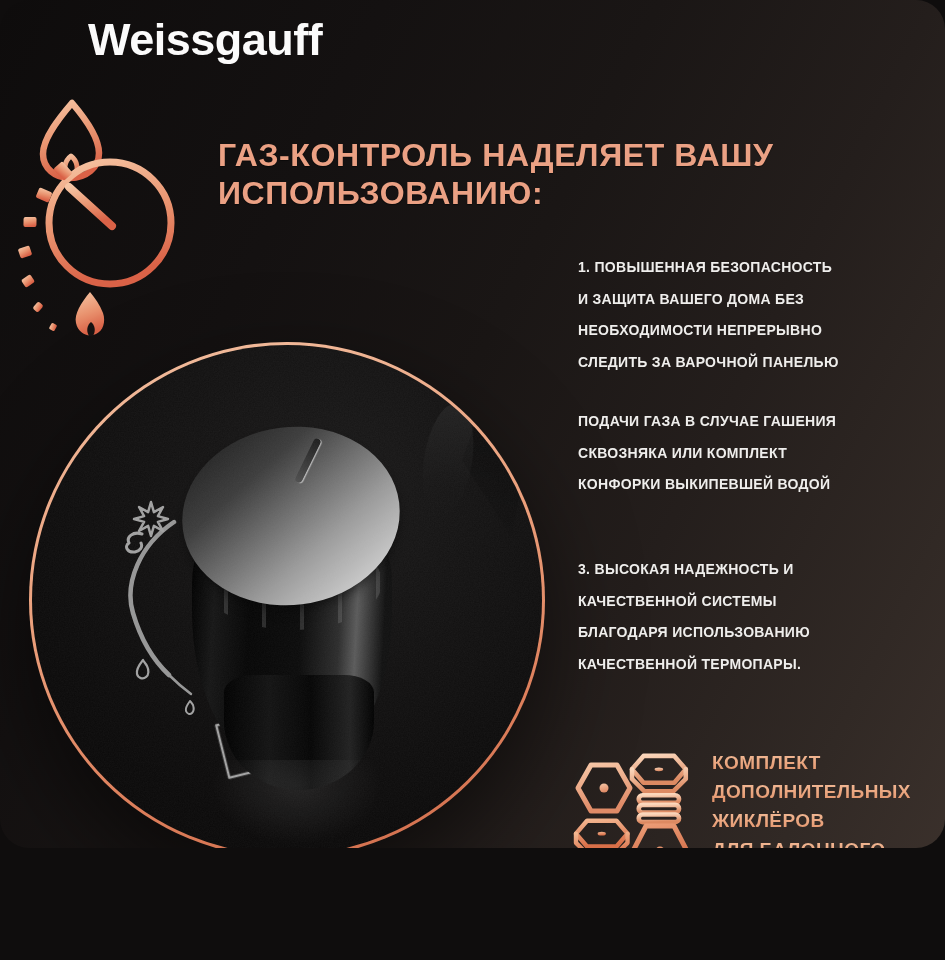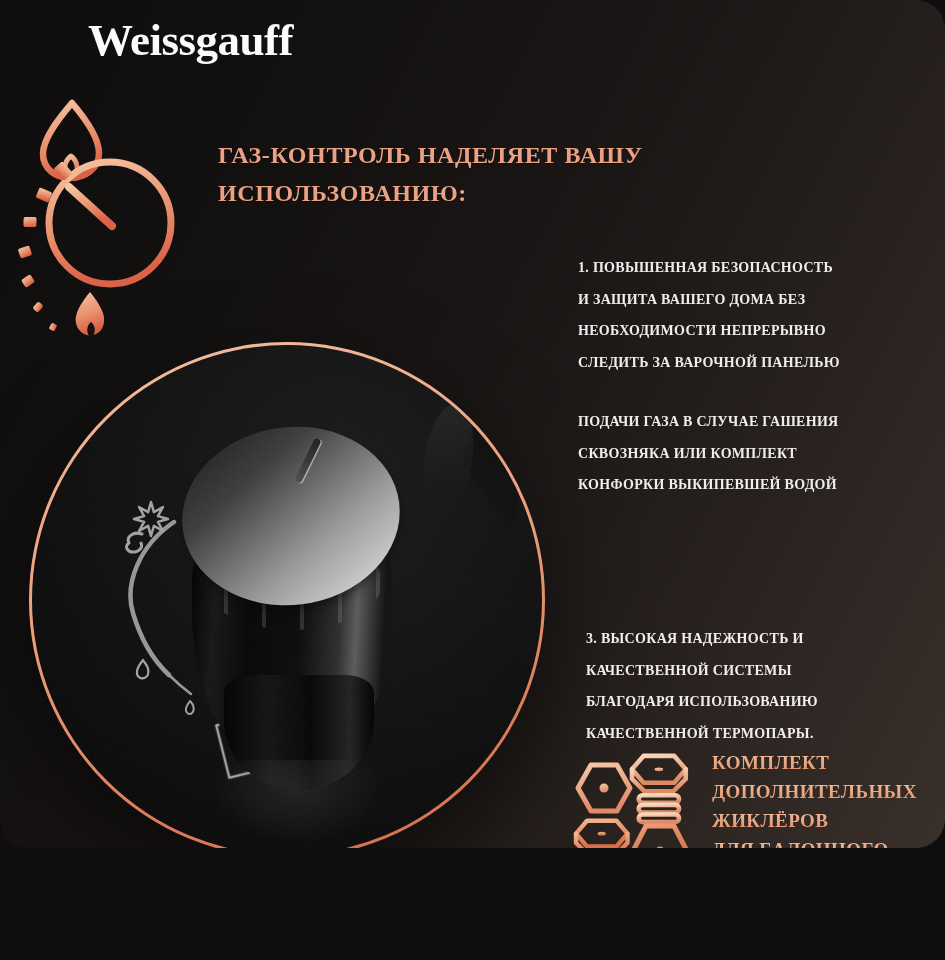--- a/index.html
+++ b/index.html
@@ -1,32 +1,32 @@
 <!DOCTYPE html>
 <html><head>
 <meta charset="utf-8">
 <style>
   html,body{margin:0;padding:0;background:#0f0d0d;}
   .stage{
     position:relative;width:945px;height:848px;overflow:hidden;
-    font-family:Liberation Serif, serif;
+    font-family:Liberation Sans, sans-serif;
     background:linear-gradient(117deg,#0e0c0c 0%,#141111 28%,#1a1615 48%,#241e1c 68%,#312925 88%,#3a302b 100%);
     border-radius:29px;
   }
   
   .logo{
     position:absolute;left:88px;top:14px;
     font-size:45px;font-weight:bold;letter-spacing:-0.5px;color:#fbfbfb;
   }
   
   .dial-icon{position:absolute;left:10px;top:95px;}
   
   .heading{position:absolute;left:218px;top:136px;width:620px;}
   .heading-line{
-    font-size:24px;font-weight:bold;line-height:38px;letter-spacing:0.6px;
+    font-size:32px;font-weight:bold;line-height:38px;letter-spacing:0.6px;
     color:#eba184;text-shadow:0 1px 1px rgba(0,0,0,.45);white-space:nowrap;
   }
   
   .photo{
     position:absolute;left:29px;top:342px;width:510px;height:510px;
     border-radius:50%;padding:3px;
     background:linear-gradient(165deg,#f2bfa0 0%,#eb9f7b 45%,#dd7f5b 75%,#d06c4b 100%);
     box-shadow:0 35px 90px rgba(0,0,0,.55);
   }
   .photo-inner{
@@ -82,21 +82,21 @@
     background:radial-gradient(ellipse at 50% 30%,rgba(190,190,190,.12),transparent 70%);
   }
   
   .benefit{position:absolute;left:578px;width:360px;}
   .benefit-line{
     font-size:14px;font-weight:bold;line-height:31.5px;letter-spacing:0.3px;
     color:#efeeec;white-space:nowrap;
   }
   #benefit-1{top:252px;}
   #benefit-2{top:406px;}
-  #benefit-3{top:623px;margin-left:8px;}
+  #benefit-3{top:554px;}
   
   .jets-icon{position:absolute;left:570px;top:748px;}
   .kit-text{position:absolute;left:712px;top:748px;width:235px;}
   .kit-line{
     font-size:19px;font-weight:bold;line-height:29px;letter-spacing:0.4px;
     color:#e79d77;white-space:nowrap;
   }
   @supports (-webkit-background-clip:text){
     .kit-line{
       background:linear-gradient(180deg,#f6c6a4 0%,#e08a60 100%);

